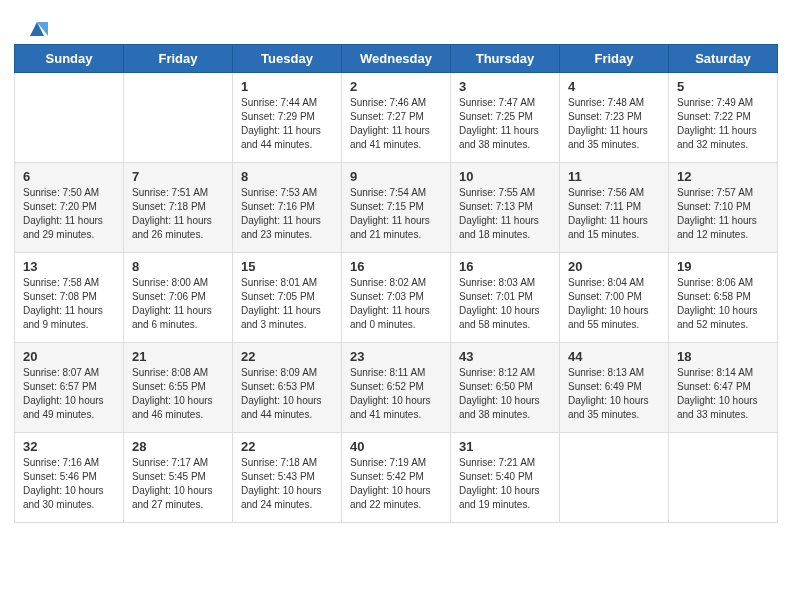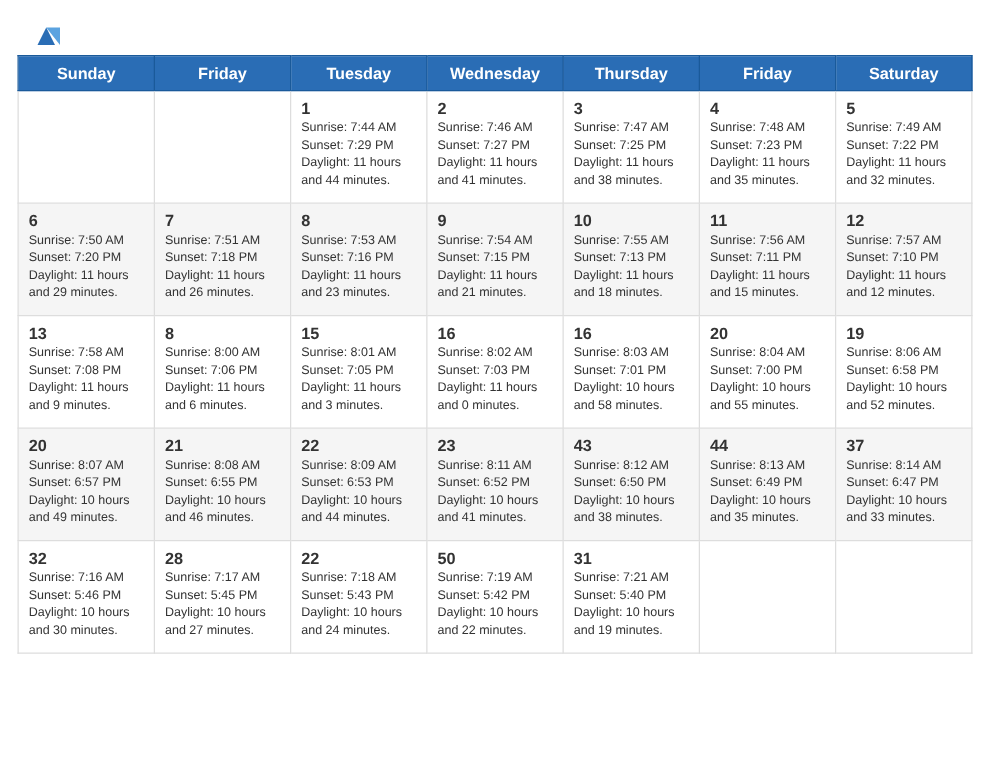--- a/index.html
+++ b/index.html
@@ -238,39 +238,39 @@
           </td>
           <td>
             <span class="day-number">43</span>
             <div class="day-info">Sunrise: 8:12 AM<br>Sunset: 6:50 PM<br>Daylight: 10 hours and 38 minutes.</div>
           </td>
           <td>
             <span class="day-number">44</span>
             <div class="day-info">Sunrise: 8:13 AM<br>Sunset: 6:49 PM<br>Daylight: 10 hours and 35 minutes.</div>
           </td>
           <td>
-            <span class="day-number">37</span>
+            <span class="day-number">18</span>
             <div class="day-info">Sunrise: 8:14 AM<br>Sunset: 6:47 PM<br>Daylight: 10 hours and 33 minutes.</div>
           </td>
         </tr>
         <tr>
           <td>
             <span class="day-number">32</span>
             <div class="day-info">Sunrise: 7:16 AM<br>Sunset: 5:46 PM<br>Daylight: 10 hours and 30 minutes.</div>
           </td>
           <td>
             <span class="day-number">28</span>
             <div class="day-info">Sunrise: 7:17 AM<br>Sunset: 5:45 PM<br>Daylight: 10 hours and 27 minutes.</div>
           </td>
           <td>
             <span class="day-number">22</span>
             <div class="day-info">Sunrise: 7:18 AM<br>Sunset: 5:43 PM<br>Daylight: 10 hours and 24 minutes.</div>
           </td>
           <td>
-            <span class="day-number">50</span>
+            <span class="day-number">40</span>
             <div class="day-info">Sunrise: 7:19 AM<br>Sunset: 5:42 PM<br>Daylight: 10 hours and 22 minutes.</div>
           </td>
           <td>
             <span class="day-number">31</span>
             <div class="day-info">Sunrise: 7:21 AM<br>Sunset: 5:40 PM<br>Daylight: 10 hours and 19 minutes.</div>
           </td>
           <td class="empty"></td>
           <td class="empty"></td>
         </tr>
       </tbody>

